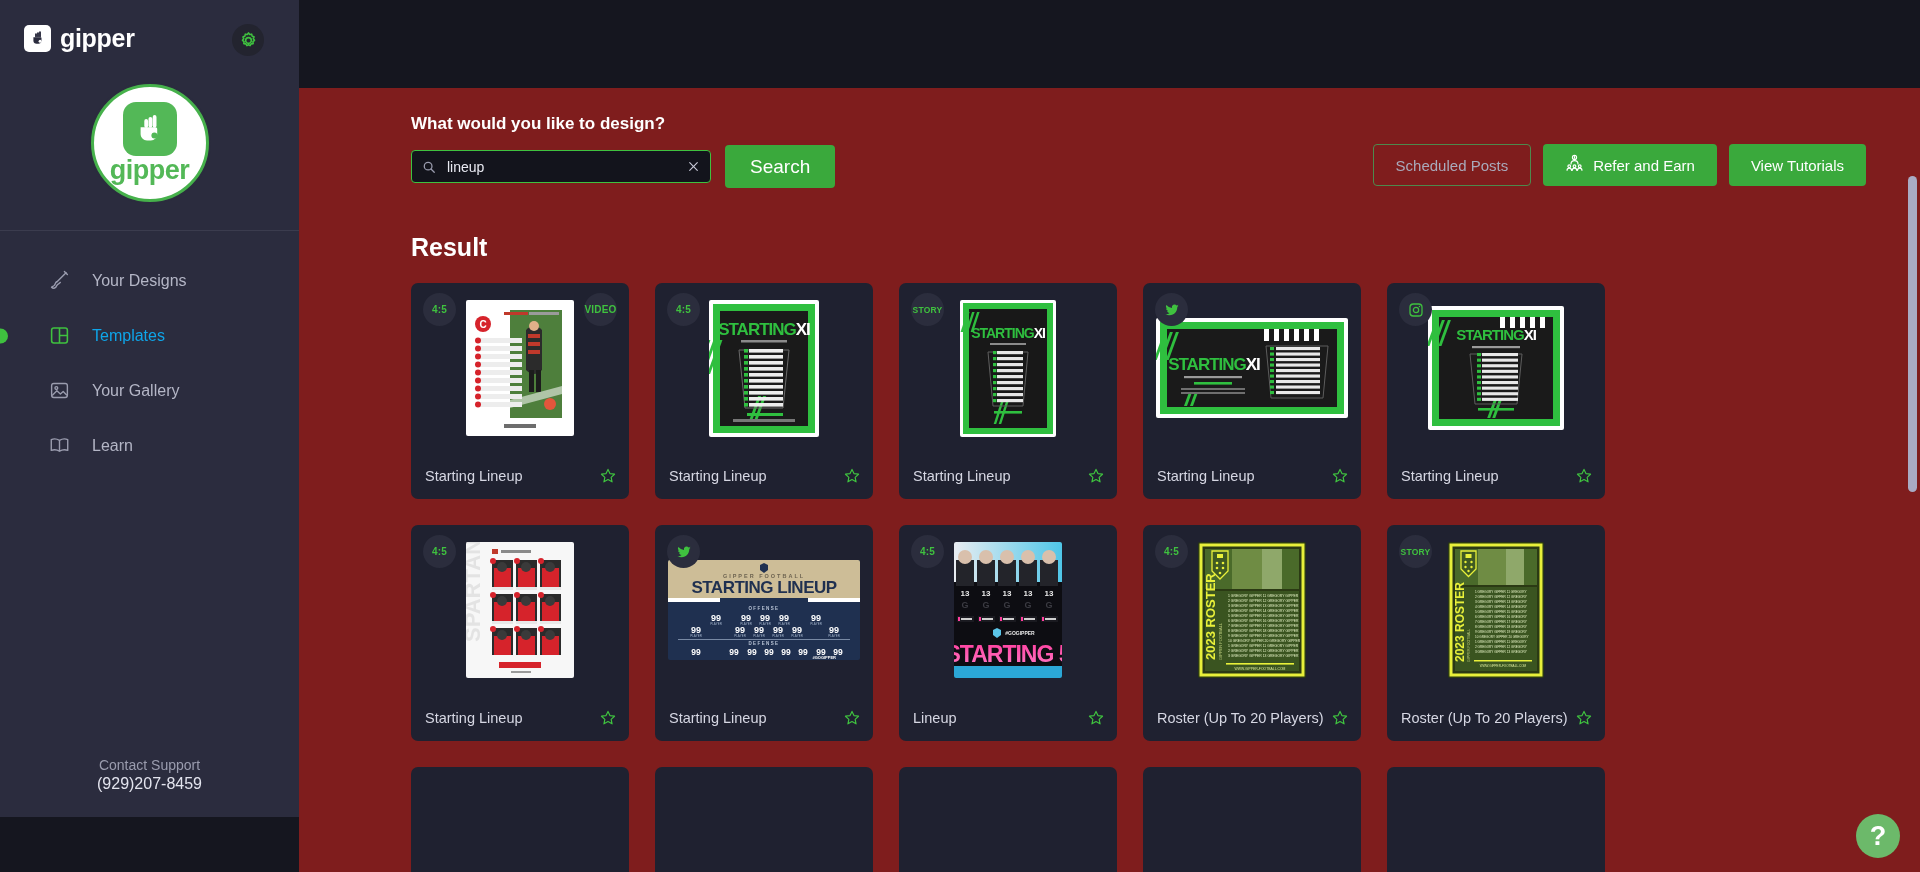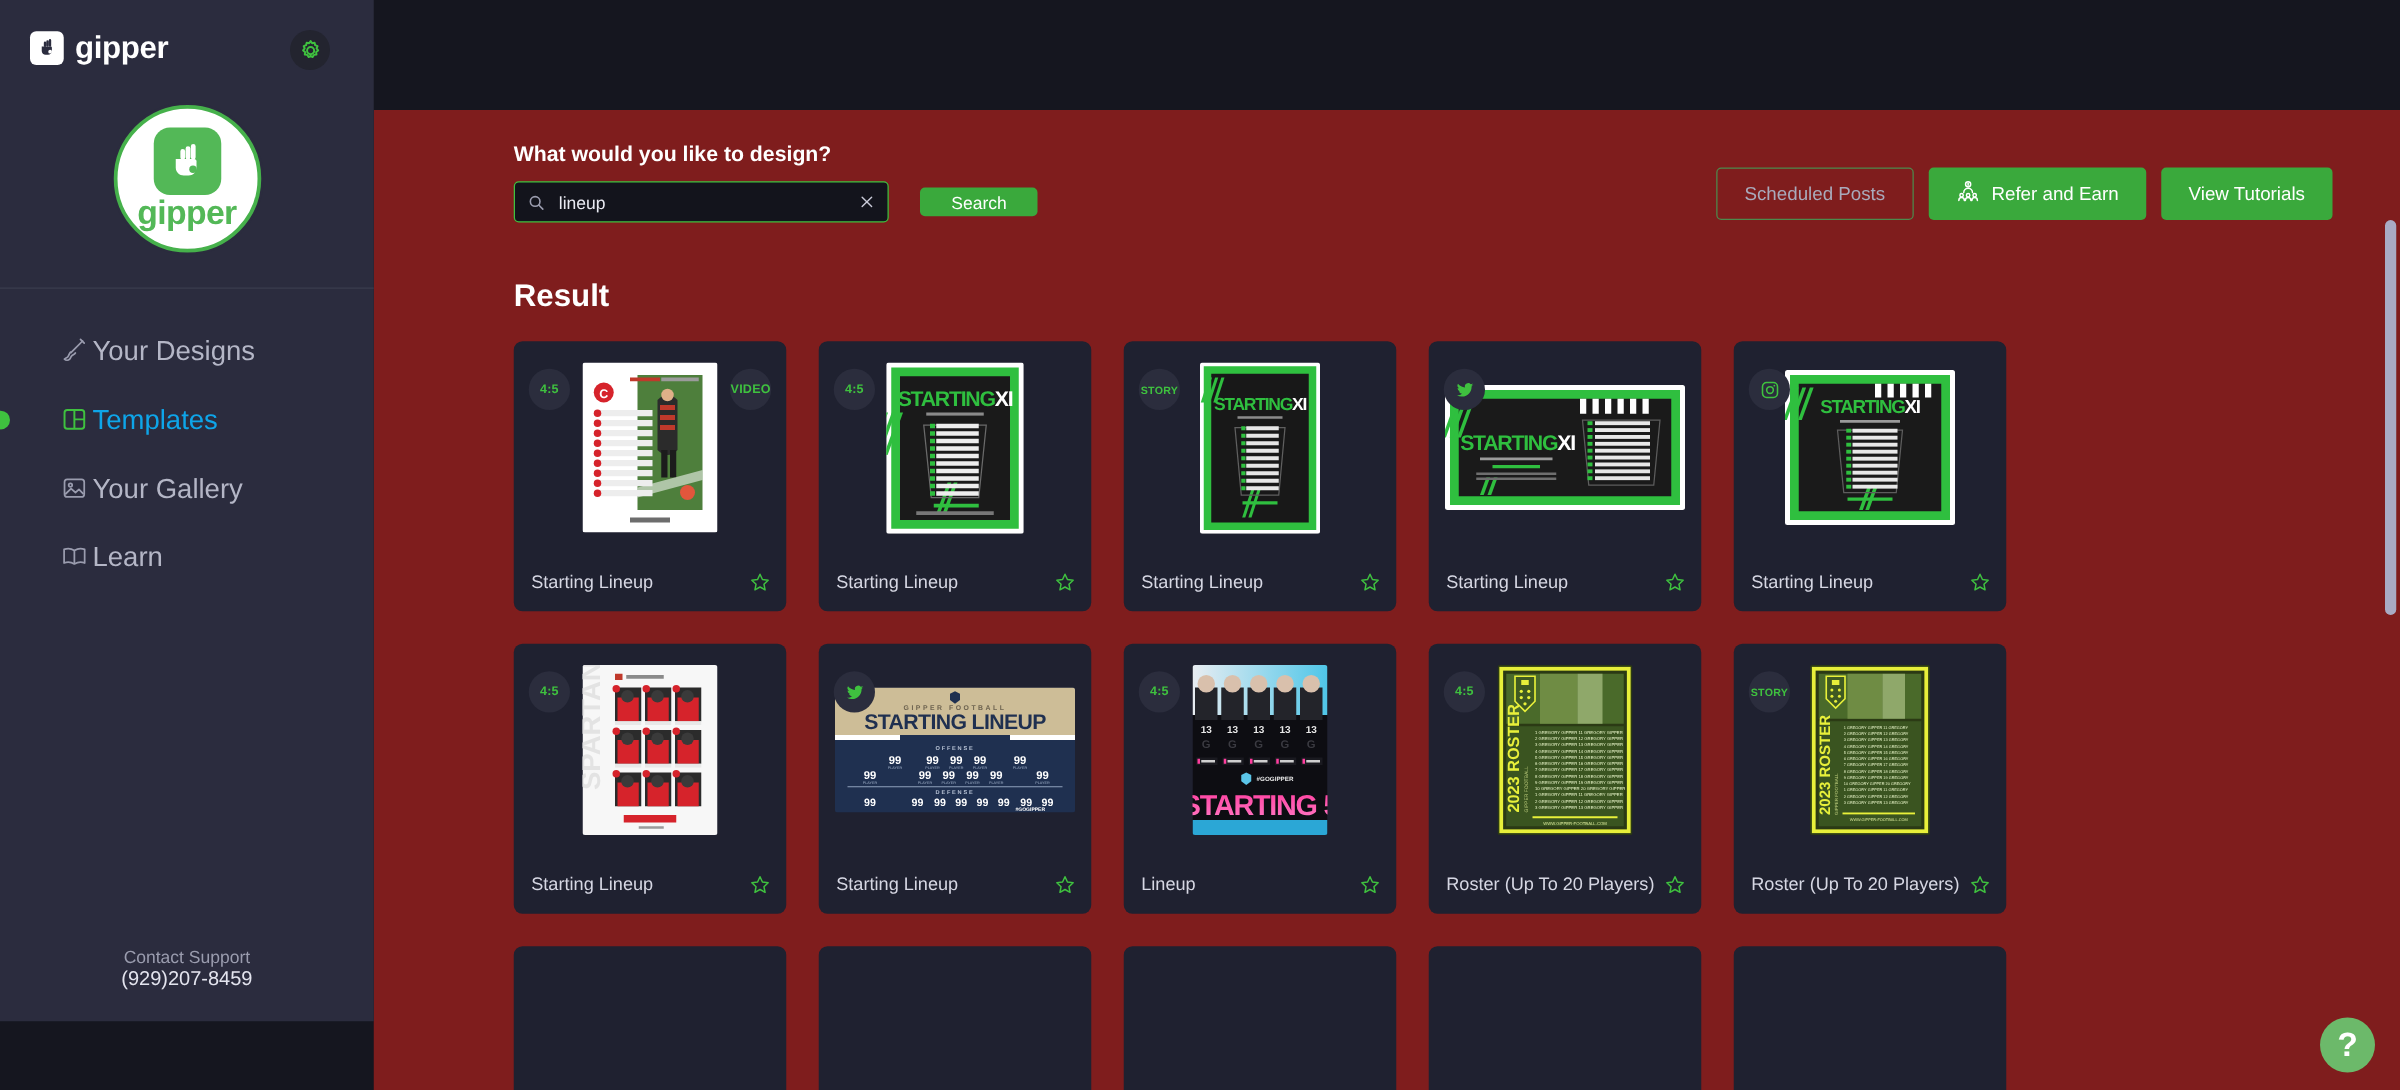--- a/index.html
+++ b/index.html
@@ -43,21 +43,21 @@
   .logo-word { color: #53b857; font-size: 27px; font-weight: 700; letter-spacing: -0.5px; margin-top: 1px; line-height: 1; }
 
   .sb-divider { height: 1px; background: #3b3c4e; margin: 28px 0 0 0; }
 
   .nav { margin-top: 22px; }
   .nav-item {
     height: 55px; display: flex; align-items: center; padding-left: 44px;
     position: relative; cursor: pointer;
   }
   .nav-item .ico { width: 30px; display: flex; align-items: center; justify-content: center; }
-  .nav-item .lbl { color: #b4b6c6; font-size: 22px; }
+  .nav-item .lbl { color: #b4b6c6; font-size: 16px; margin-left: 18px; }
   .nav-item.active .lbl { color: #0ea5e9; }
   .nav-item.active::before {
     content: ""; position: absolute; left: -7px; top: 50%; transform: translateY(-50%);
     width: 15px; height: 15px; border-radius: 50%; background: #3fc13f;
   }
 
   .sb-bottom { margin-top: auto; padding: 0 36px 24px; text-align: center; }
   .support-label { color: #9a9cae; font-size: 14px; }
   .support-phone { color: #e3e4ee; font-size: 16px; margin-top: 2px; }
   .logout-btn {
@@ -83,22 +83,22 @@
     border-radius: 4px; display: flex; align-items: center; padding: 0 10px;
   }
   .search-box .mag { flex: 0 0 auto; display: flex; }
   .search-input {
     flex: 1; background: transparent; border: none; outline: none;
     color: #e9eaf2; font-size: 14px; font-family: inherit; margin-left: 11px;
   }
   .search-input::placeholder { color: #7b7d90; }
   .clear-x { flex: 0 0 auto; cursor: pointer; display: flex; }
   .search-btn {
-    margin-left: 25px; height: 23px; padding: 0 25px; border: none; border-radius: 4px;
-    background: #3aa93c; color: #ffffff; font-size: 14px; cursor: pointer; font-family: inherit;
+    margin-left: 14px; height: 43px; padding: 0 25px; border: none; border-radius: 4px;
+    background: #3aa93c; color: #ffffff; font-size: 19px; cursor: pointer; font-family: inherit;
   }
 
   .actions { margin-left: auto; display: flex; align-items: center; gap: 12px; padding-bottom: 2px; }
   .act-btn {
     height: 42px; border-radius: 4px; font-size: 15px; cursor: pointer;
     display: flex; align-items: center; gap: 9px;
     padding: 0 22px; font-family: inherit; border: none;
   }
   .act-outline { background: transparent; border: 1px solid #4d8a4d; color: #a9aabb; }
   .act-green { background: #3aa93c; color: #ffffff; }
@@ -108,21 +108,21 @@
   .grid {
     display: grid; grid-template-columns: repeat(5, 218px); gap: 26px;
     padding: 21px 0 0 112px;
   }
   .card {
     width: 218px; background: #1f2130; border-radius: 7px;
     display: flex; flex-direction: column; cursor: pointer; overflow: hidden;
   }
   .card-top { height: 170px; position: relative; display: flex; align-items: center; justify-content: center; }
   .badge {
-    position: absolute; top: 22px; width: 33px; height: 33px; border-radius: 50%;
+    position: absolute; top: 10px; width: 33px; height: 33px; border-radius: 50%;
     background: #2b2d3d; display: flex; align-items: center; justify-content: center;
     color: #3fc13f; font-size: 10px; font-weight: 600; letter-spacing: 0.2px;
   }
   .badge.left { left: 12px; }
   .badge.right { right: 12px; }
   .badge.story { font-size: 8.5px; }
   .thumb { border-radius: 2px; overflow: hidden; display: block; }
 
   .card-foot { height: 46px; display: flex; align-items: center; padding: 0 12px 0 14px; }
   .card-label { color: #d6d7e3; font-size: 14.5px; flex: 1; white-space: nowrap; overflow: hidden; text-overflow: ellipsis; }

